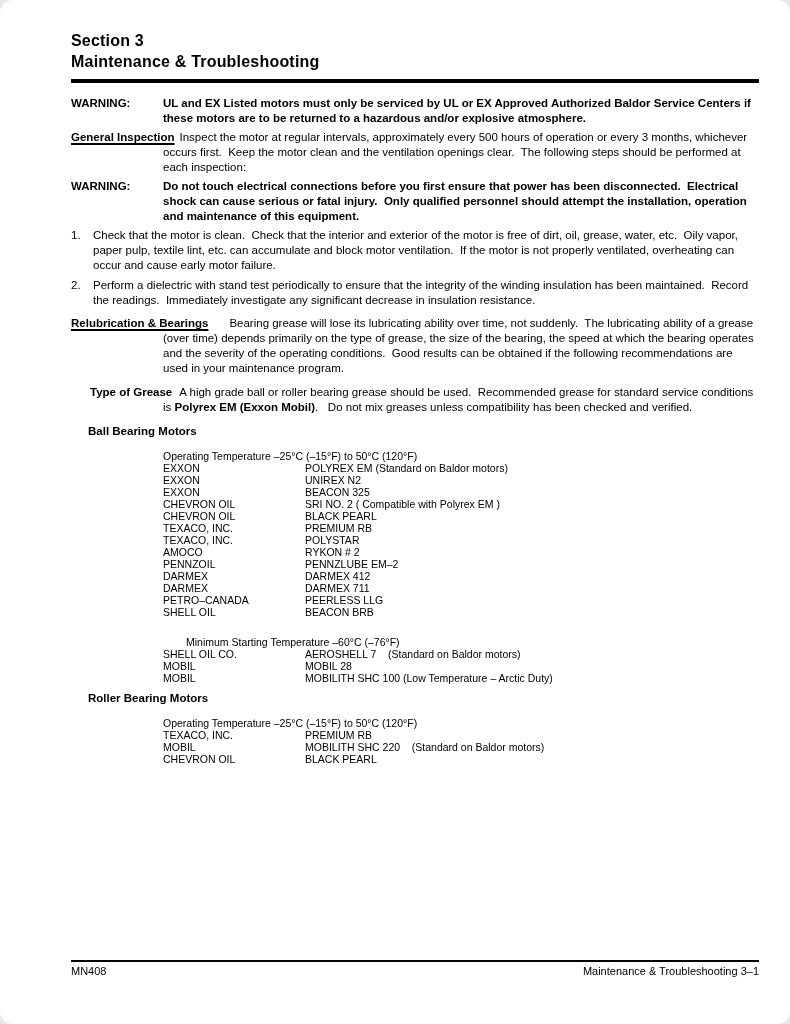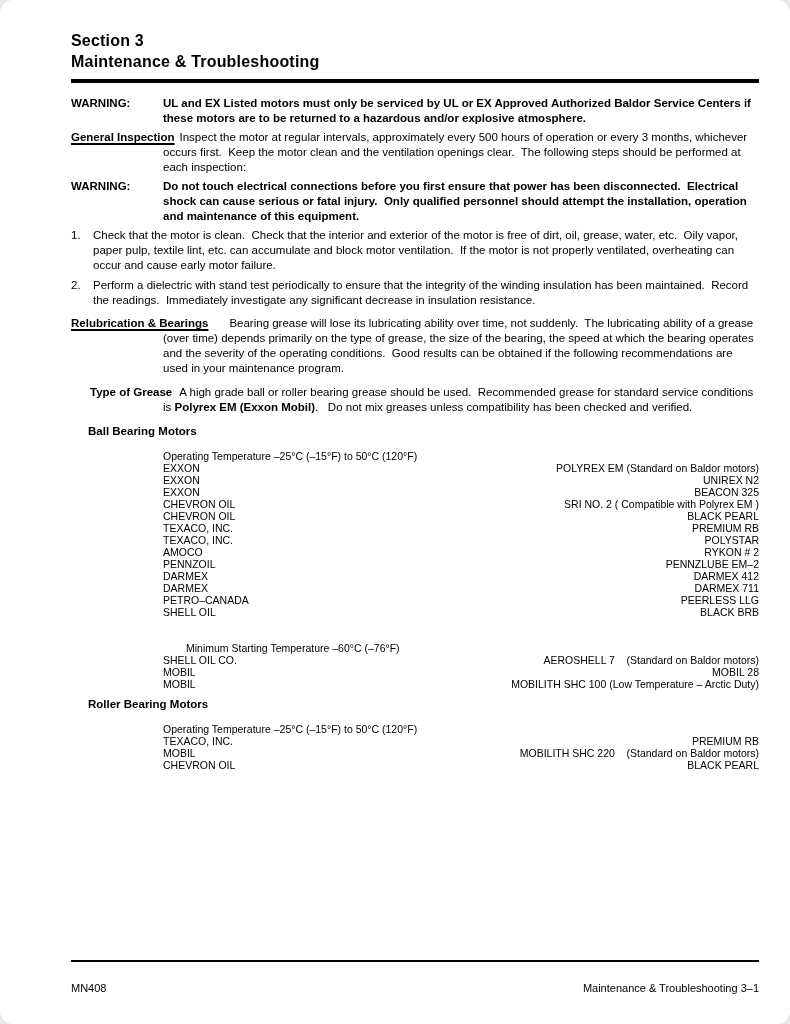--- a/index.html
+++ b/index.html
@@ -43,28 +43,28 @@
   .li .num { display: inline-block; width: 22px; text-indent: 0; }
   .litext { white-space: pre-wrap; }
 
   .hang-grease { padding-left: 92px; text-indent: -73px; margin-bottom: 9px; }
   .term-plain { font-weight: bold; }
 
   .subhead { margin-left: 17px; font-weight: bold; margin-top: 7px; margin-bottom: 11px; }
 
   .gtable { margin-left: 92px; font-size: 10.5px; line-height: 12px; }
   .gline { white-space: pre-wrap; }
-  .grow { display: flex; justify-content: space-between; }
+  .grow { display: flex; }
   .gcompany { width: 142px; flex-shrink: 0; white-space: pre-wrap; }
   .gproduct { white-space: pre-wrap; }
-  .mt-gap { margin-top: 24px; padding-left: 23px; }
+  .mt-gap { margin-top: 18px; padding-left: 23px; }
 
   .footer { position: absolute; left: 71px; width: 688px; top: 960px; }
   .rule-thin { height: 2px; background: #000; }
-  .footer-row { display: flex; justify-content: space-between; margin-top: 20px; font-size: 11px; }
+  .footer-row { display: flex; justify-content: space-between; margin-top: 3px; font-size: 11px; }
 </style>
 </head>
 <body>
 
 <div class="page">
   <div class="inner">
 
     <div class="header">
       <div class="h1">Section 3</div>
       <div class="h1">Maintenance &amp; Troubleshooting</div>
@@ -144,21 +144,21 @@
             <div class="grow">
               <span class="gcompany">DARMEX</span>
               <span class="gproduct">DARMEX 711</span>
             </div>
             <div class="grow">
               <span class="gcompany">PETRO–CANADA</span>
               <span class="gproduct">PEERLESS LLG</span>
             </div>
             <div class="grow">
               <span class="gcompany">SHELL OIL</span>
-              <span class="gproduct">BLACK BRB</span>
+              <span class="gproduct">BEACON BRB</span>
             </div>
           </div>
         <div class="gline mt-gap">Minimum Starting Temperature –60°C (–76°F)</div>
         <div>
 
         <div class="grow">
               <span class="gcompany">SHELL OIL CO.</span>
               <span class="gproduct">AEROSHELL 7    (Standard on Baldor motors)</span>
             </div>
             <div class="grow">

